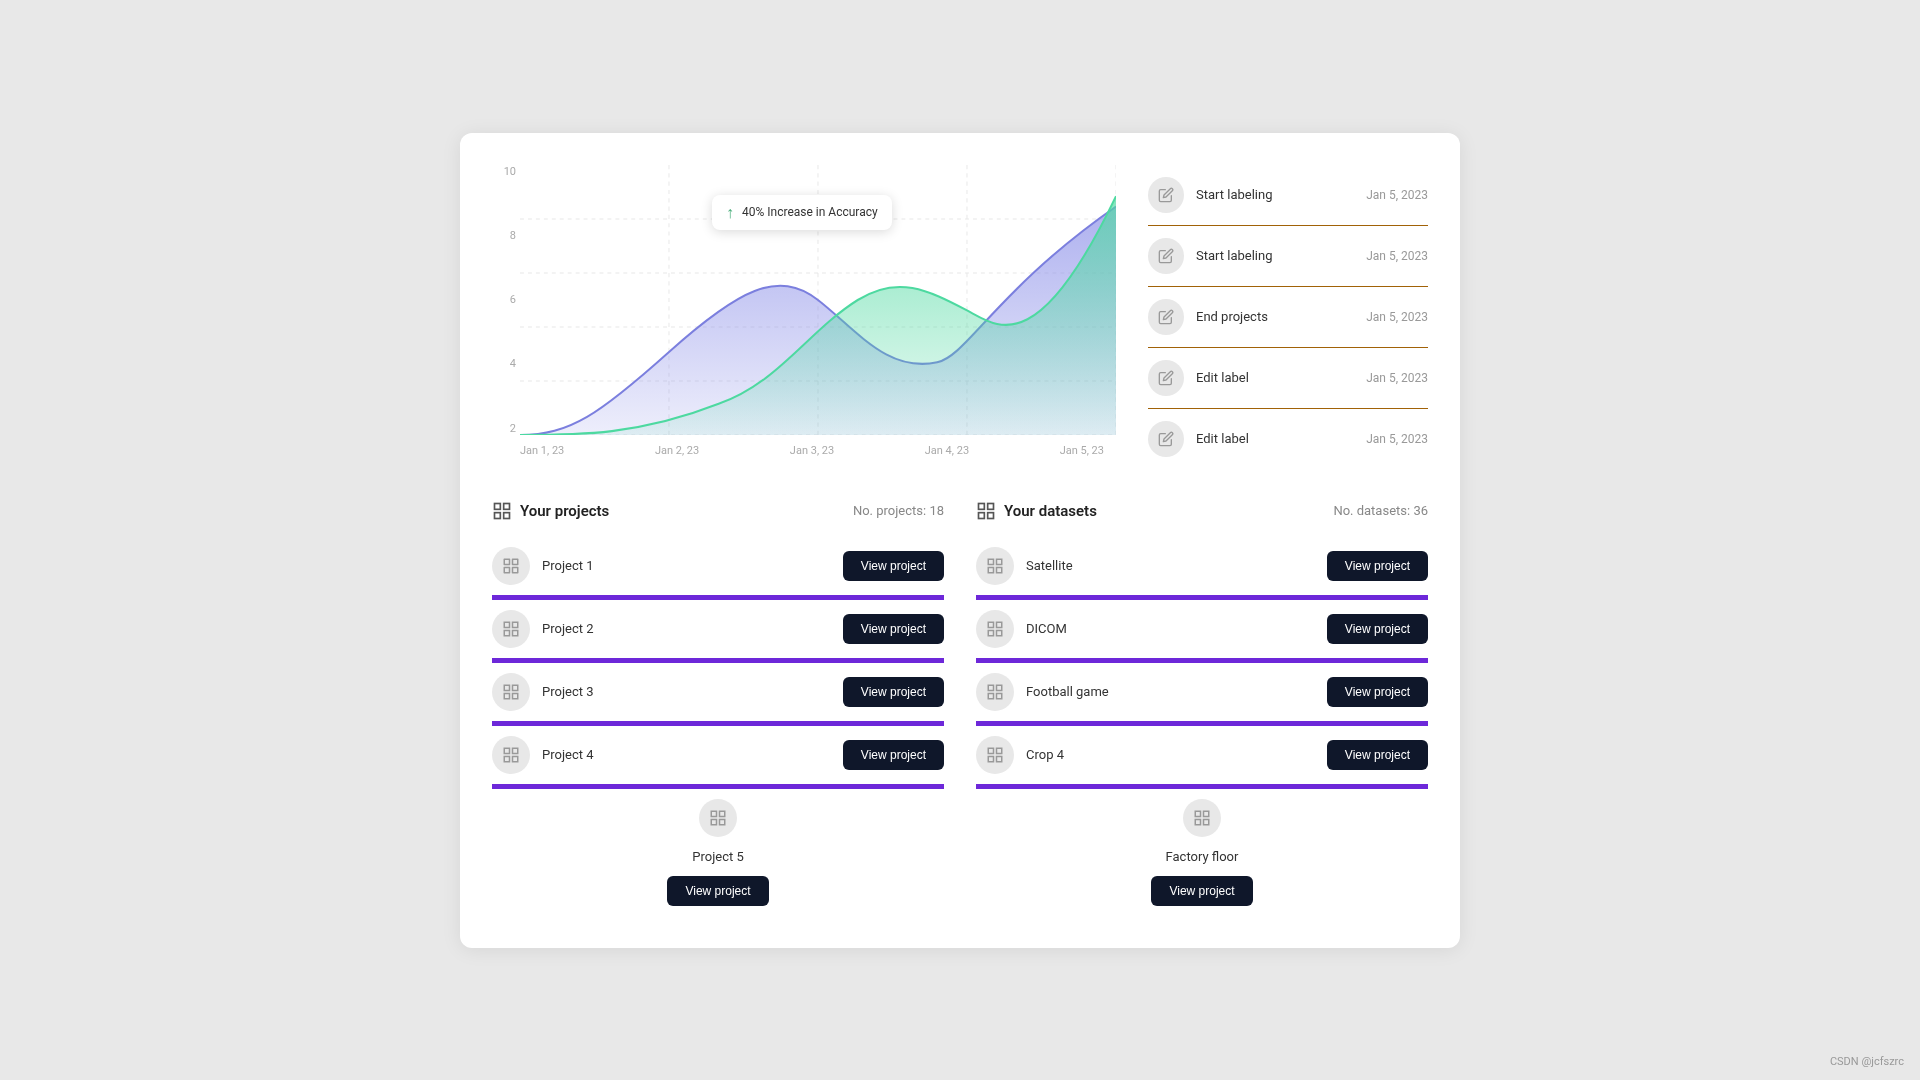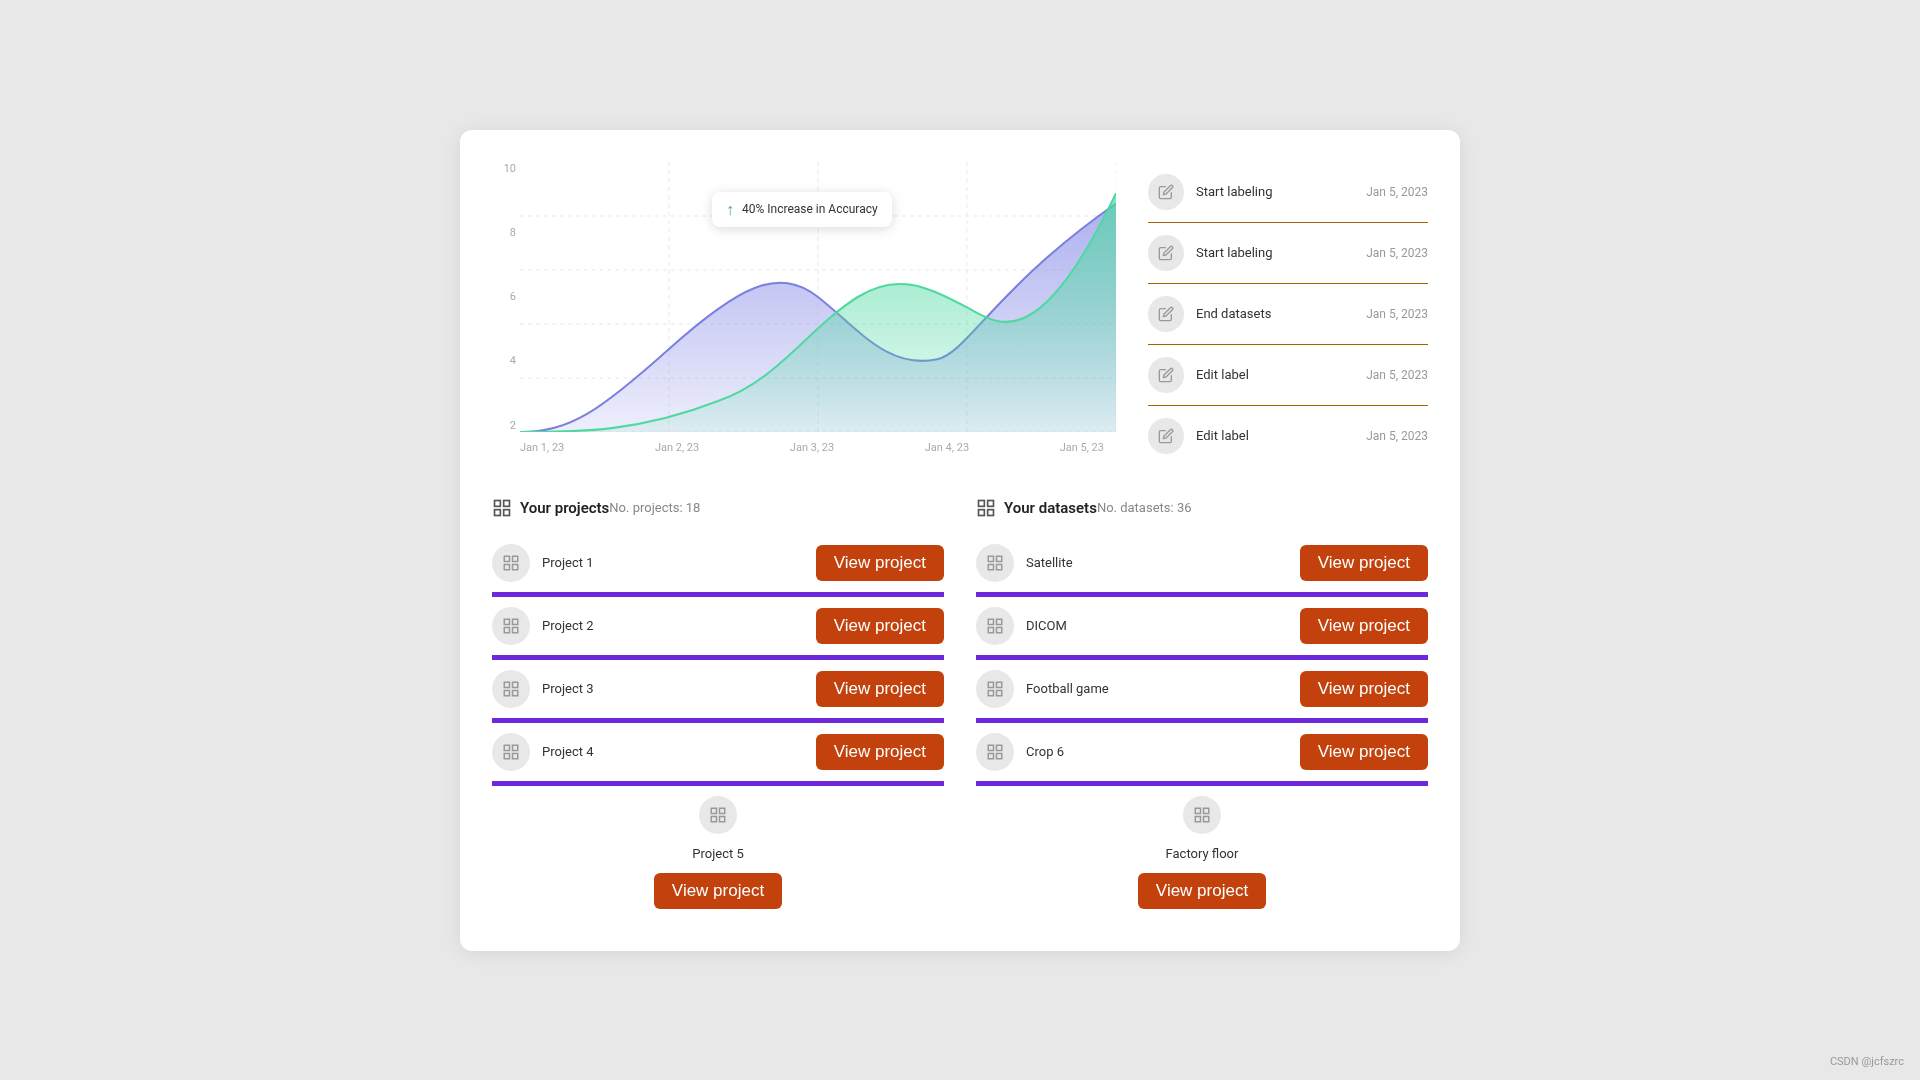--- a/index.html
+++ b/index.html
@@ -142,20 +142,21 @@
     .bottom-section {
       display: flex;
       gap: 32px;
     }
     .panel {
       flex: 1;
     }
     .panel-header {
       display: flex;
       align-items: center;
+      justify-content: space-between;
       margin-bottom: 16px;
     }
     .panel-title-group {
       display: flex;
       align-items: center;
       gap: 8px;
     }
     .panel-title-icon {
       width: 20px;
       height: 20px;
@@ -196,26 +197,26 @@
       height: 18px;
       stroke: #999;
       fill: none;
     }
     .row-label {
       flex: 1;
       font-size: 13px;
       color: #333;
     }
     .view-btn {
-      background: #c2410c;
+      background: #0f172a;
       color: #fff;
       border: none;
       border-radius: 6px;
       padding: 8px 18px;
-      font-size: 17px;
+      font-size: 12px;
       cursor: pointer;
       font-weight: 500;
     }
     .watermark {
       position: fixed;
       bottom: 12px;
       right: 16px;
       font-size: 11px;
       color: #999;
     }
@@ -312,21 +313,21 @@
         <span class="activity-date">Jan 5, 2023</span>
       </div>
 
       <div class="activity-item">
         <div class="activity-icon">
           <svg viewBox="0 0 24 24">
             <path d="M11 4H4a2 2 0 0 0-2 2v14a2 2 0 0 0 2 2h14a2 2 0 0 0 2-2v-7" stroke-width="2" stroke-linecap="round" stroke-linejoin="round"></path>
             <path d="M18.5 2.5a2.121 2.121 0 0 1 3 3L12 15l-4 1 1-4 9.5-9.5z" stroke-width="2" stroke-linecap="round" stroke-linejoin="round"></path>
           </svg>
         </div>
-        <span class="activity-label">End datasets</span>
+        <span class="activity-label">End projects</span>
         <span class="activity-date">Jan 5, 2023</span>
       </div>
 
       <div class="activity-item">
         <div class="activity-icon">
           <svg viewBox="0 0 24 24">
             <path d="M11 4H4a2 2 0 0 0-2 2v14a2 2 0 0 0 2 2h14a2 2 0 0 0 2-2v-7" stroke-width="2" stroke-linecap="round" stroke-linejoin="round"></path>
             <path d="M18.5 2.5a2.121 2.121 0 0 1 3 3L12 15l-4 1 1-4 9.5-9.5z" stroke-width="2" stroke-linecap="round" stroke-linejoin="round"></path>
           </svg>
         </div>
@@ -477,21 +478,21 @@
       </div>
       <div class="list-row">
         <div class="row-icon">
           <svg viewBox="0 0 24 24">
             <rect x="3" y="3" width="7" height="7" stroke-width="2"></rect>
               <rect x="14" y="3" width="7" height="7" stroke-width="2"></rect>
               <rect x="14" y="14" width="7" height="7" stroke-width="2"></rect>
               <rect x="3" y="14" width="7" height="7" stroke-width="2"></rect>
           </svg>
         </div>
-        <span class="row-label">Crop 6</span>
+        <span class="row-label">Crop 4</span>
         <button class="view-btn">View project</button>
       </div>
       <div class="list-row">
         <div class="row-icon">
           <svg viewBox="0 0 24 24">
             <rect x="3" y="3" width="7" height="7" stroke-width="2"></rect>
               <rect x="14" y="3" width="7" height="7" stroke-width="2"></rect>
               <rect x="14" y="14" width="7" height="7" stroke-width="2"></rect>
               <rect x="3" y="14" width="7" height="7" stroke-width="2"></rect>
           </svg>

